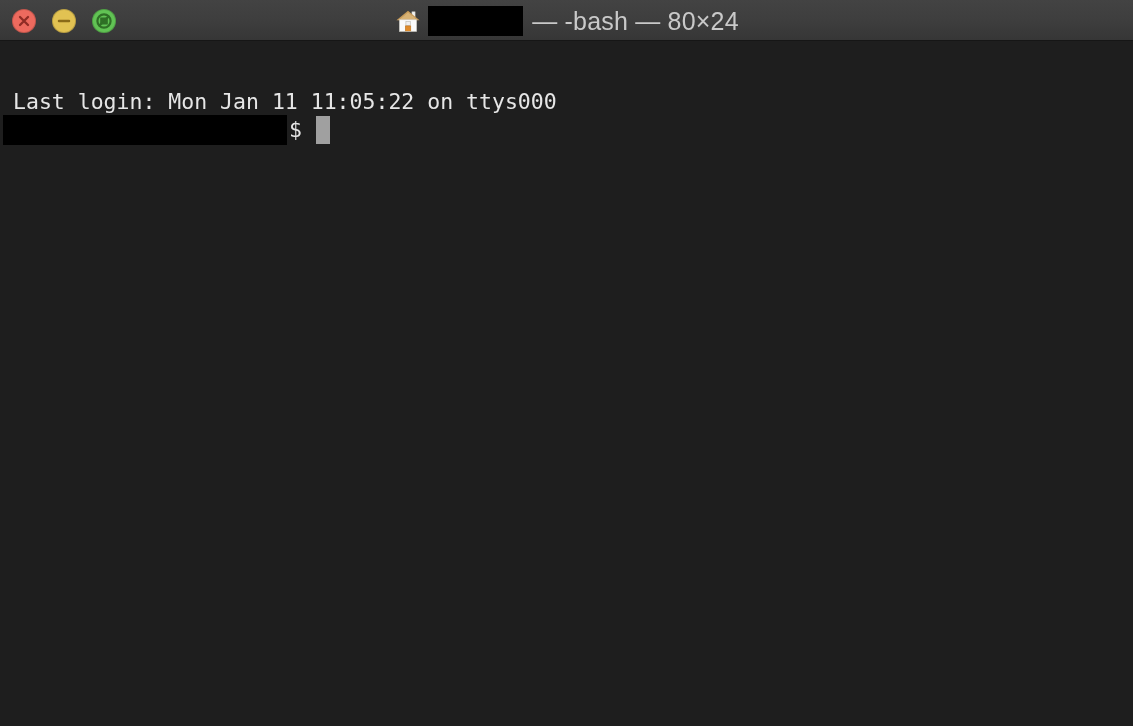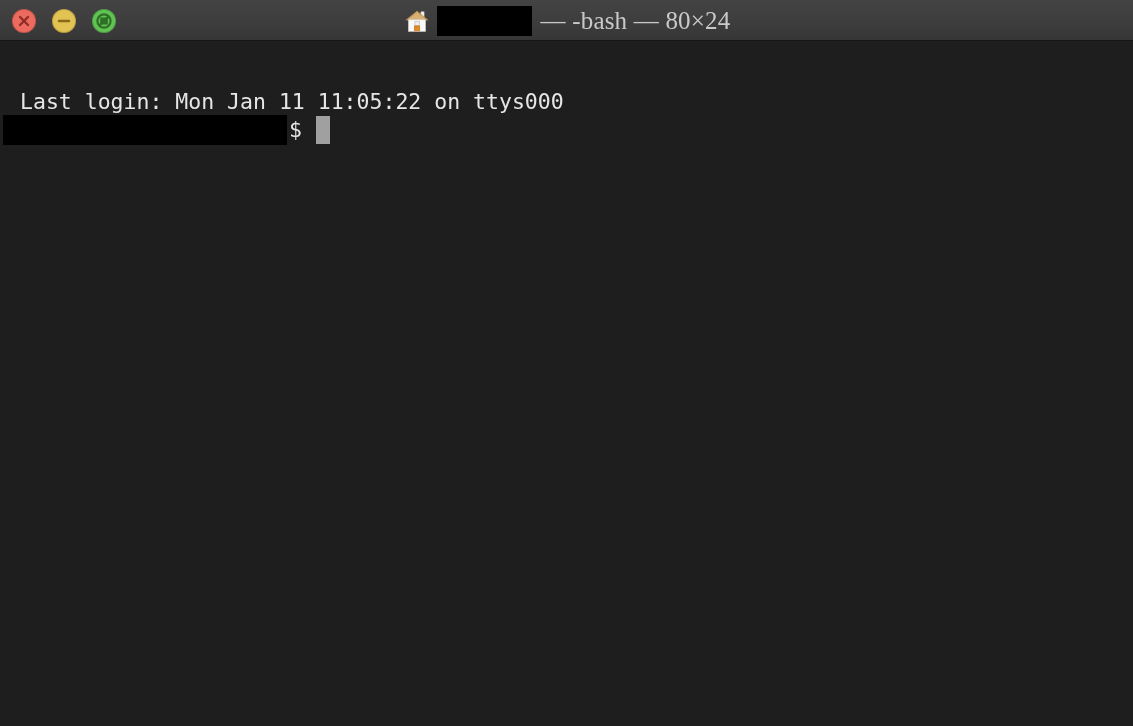--- a/index.html
+++ b/index.html
@@ -92,36 +92,36 @@
     display: block;
     flex: 0 0 auto;
   }
   .title-text {
     color: #c9c9c9;
     font-size: 25px;
     line-height: 30px;
     letter-spacing: 0.2px;
     white-space: pre;
     margin-left: 9px;
-    font-family: Liberation Serif, serif;
+    font-family: Liberation Sans, sans-serif;
   }
 
   
   .terminal-body {
     position: relative;
     width: 100%;
     height: 685px;
     background: #1e1e1e;
     padding: 0;
     box-sizing: border-box;
     overflow: hidden;
   }
   .term-line {
     position: absolute;
-    left: 20px;
+    left: 13px;
     white-space: pre;
     font-family: "DejaVu Sans Mono", "Liberation Mono", monospace;
     font-size: 21.5px;
     line-height: 29px;
     color: #e6e6e6;
     letter-spacing: 0px;
   }
   .line-1 { top: 46px; }
   .line-2 { top: 74px; display: flex; align-items: flex-start; left: 3px; }
 

